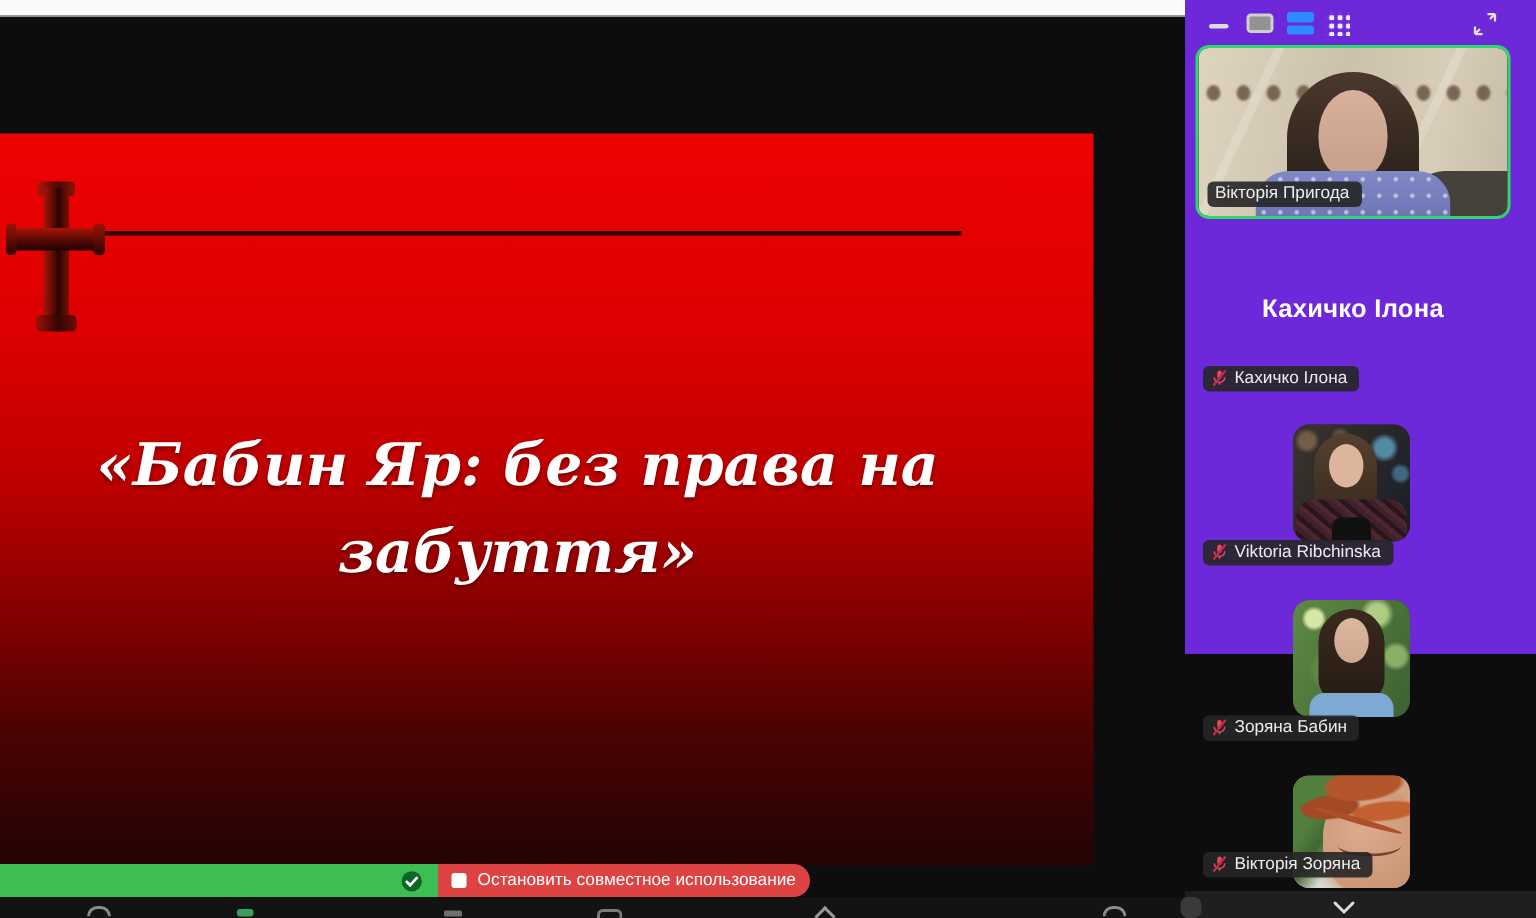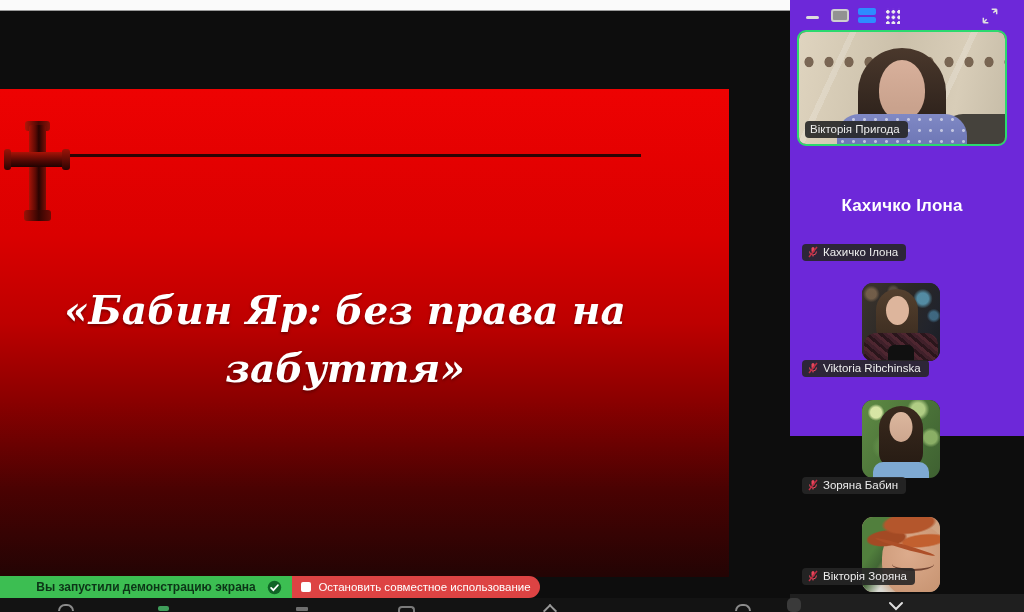--- a/index.html
+++ b/index.html
@@ -145,21 +145,20 @@
         <div class="capr"></div>
         <div class="capb"></div>
     </div>
     <div class="abs slide-title">
       <div>«Бабин Яр: без права на</div>
       <div>забуття»</div>
     </div>
   </div>
 
   <div class="abs pill-green" style="background:#3cbe52;">
-    <span>Вы запустили демонстрацию экрана</span>
     <span class="shield">
       <svg width="15" height="15" viewBox="0 0 20 20">
           <circle cx="10" cy="10" r="9" fill="#0f6426"></circle>
       <path d="M5.5 10.5l3 3 6-6.5" stroke="#fff" stroke-width="2.4" fill="none" stroke-linecap="round"></path>
         </svg>
     </span>
   </div>
   <div class="abs pill-red" style="background:#dd4343;">
     <span class="stop-sq"></span>
     <span>Остановить совместное использование</span>

